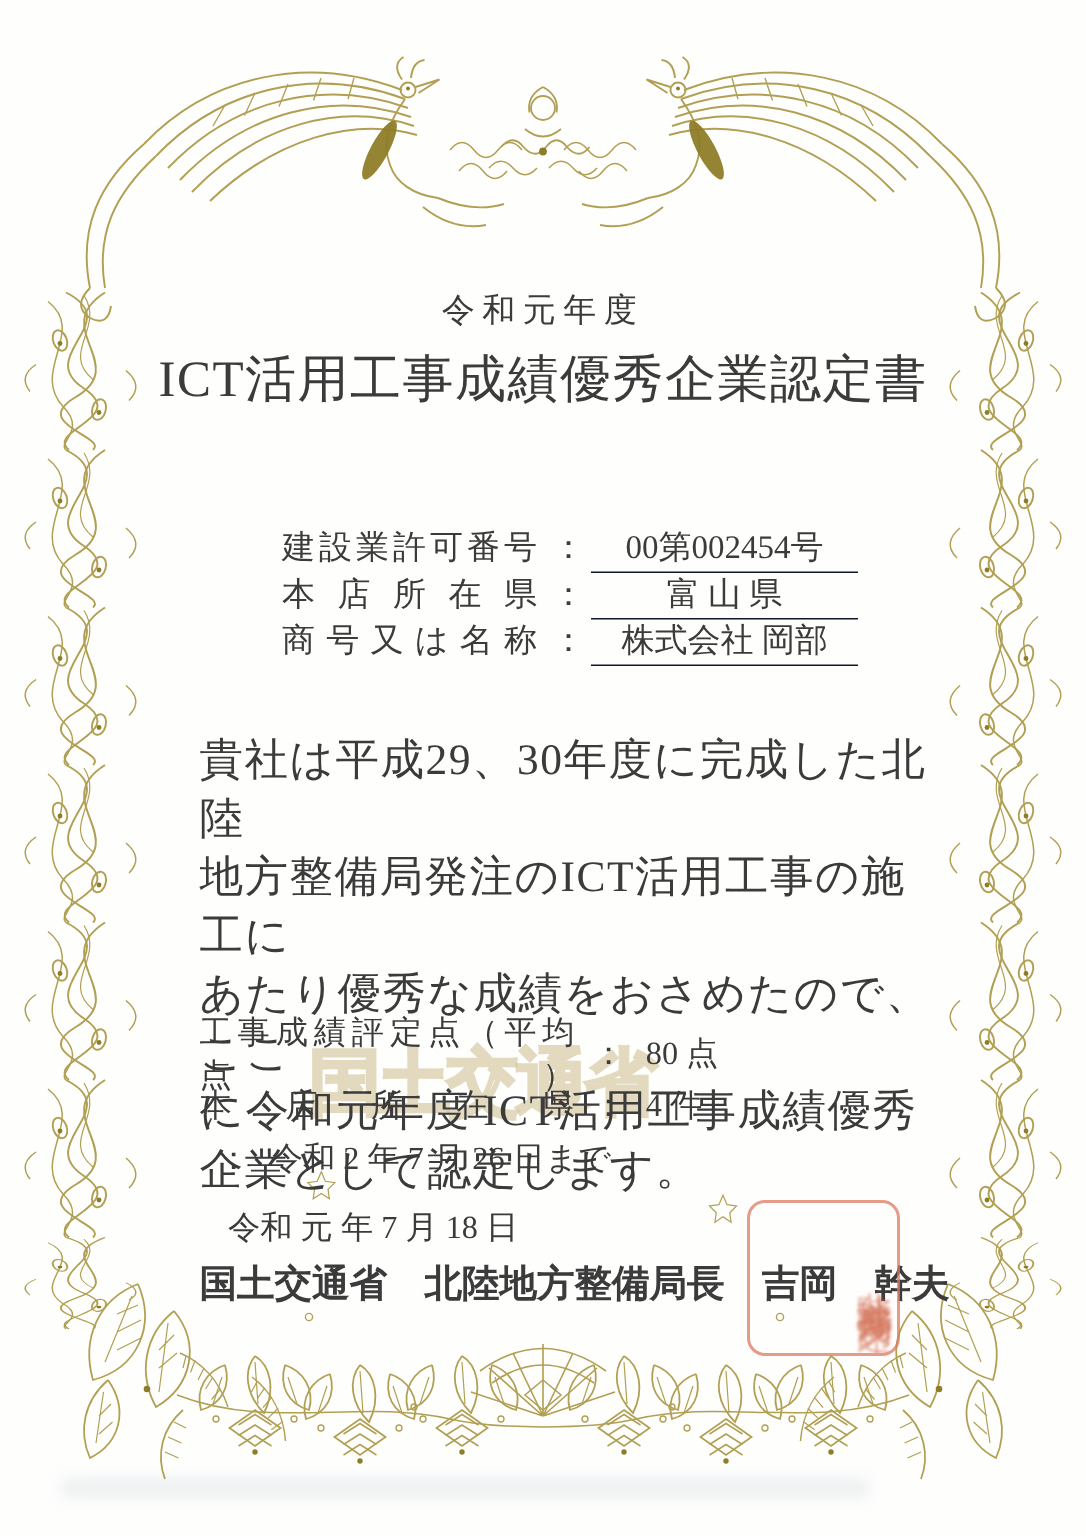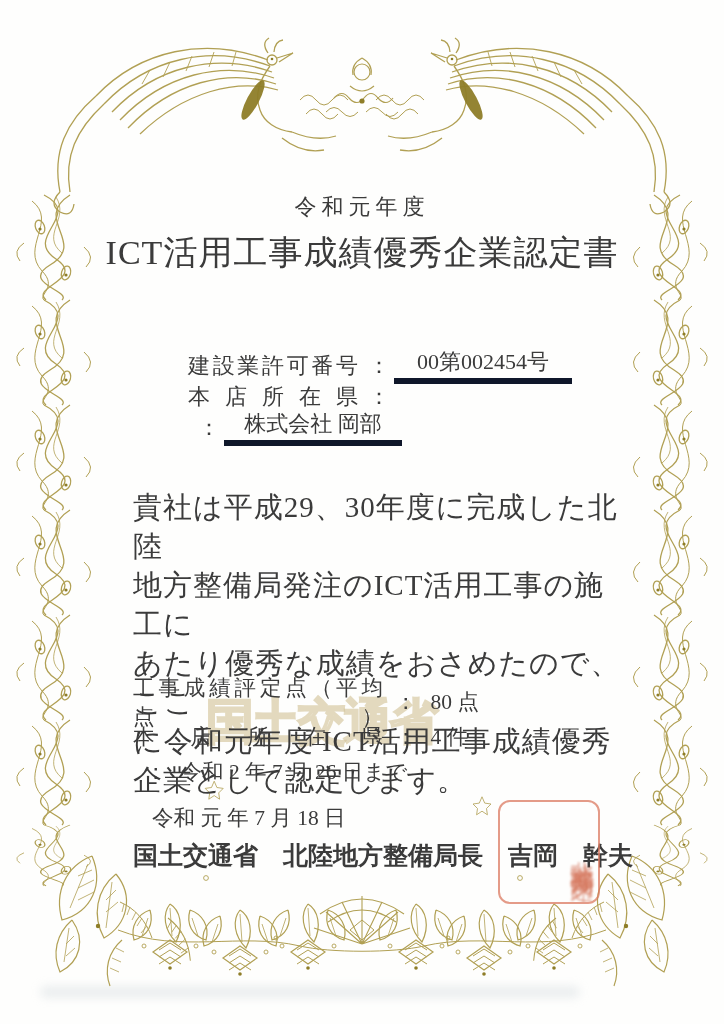--- a/index.html
+++ b/index.html
@@ -12,24 +12,24 @@
     position:absolute;left:206px;top:690px;z-index:0;
     font-size:48px;font-weight:bold;letter-spacing:-2px;
     color:transparent;-webkit-text-stroke:2.2px rgba(212,197,156,0.65);
     white-space:nowrap;user-select:none;
   }
   .layer{position:absolute;z-index:2;}
   .title-wrap{left:0;top:192px;width:724px;text-align:center;}
   .title-year{font-size:22px;letter-spacing:5px;}
   .title-main{font-size:34px;margin-top:8px;letter-spacing:1px;white-space:nowrap;}
   .fields{left:188px;top:350px;}
-  .field-row{display:flex;align-items:center;height:31px;font-size:22px;}
+  .field-row{display:flex;align-items:flex-start;height:31px;font-size:22px;}
   .f-label{width:170px;text-align:justify;text-align-last:justify;}
   .f-colon{margin:0 4px 0 10px;}
-  .f-value{width:178px;text-align:center;border-bottom:6px solid #0f172a;padding-bottom:1px;white-space:nowrap;}
+  .f-value{width:178px;text-align:center;border-bottom:1px solid #0f172a;padding-bottom:1px;white-space:nowrap;}
   .body-text{
     left:133px;top:488px;width:494px;
     font-size:29px;line-height:39px;letter-spacing:1px;white-space:pre-line;
   }
   .stats{left:133px;top:684px;}
   .stat-row{display:flex;align-items:center;height:35px;font-size:21.5px;}
   .s-label{width:250px;text-align:justify;text-align-last:justify;}
   .s-colon{margin:0 14px 0 12px;}
   .s-value{white-space:nowrap;}
   .date-line{left:152px;top:803px;font-size:21.5px;white-space:nowrap;}
@@ -192,22 +192,24 @@
 
   <div class="layer fields">
     <div class="field-row">
       <span class="f-label">建設業許可番号</span>
       <span class="f-colon">：</span>
       <span class="f-value">00第002454号</span>
     </div>
     <div class="field-row">
       <span class="f-label">本店所在県</span>
       <span class="f-colon">：</span>
+      <span class="f-value">富 山 県</span>
     </div>
     <div class="field-row">
+      <span class="f-label">商号又は名称</span>
       <span class="f-colon">：</span>
       <span class="f-value">株式会社 岡部</span>
     </div>
   </div>
 
   <div class="layer body-text">貴社は平成29、30年度に完成した北陸
 地方整備局発注のICT活用工事の施工に
 あたり優秀な成績をおさめたので、ここ
 に令和元年度 ICT活用工事成績優秀
 企業として認定します。</div>

